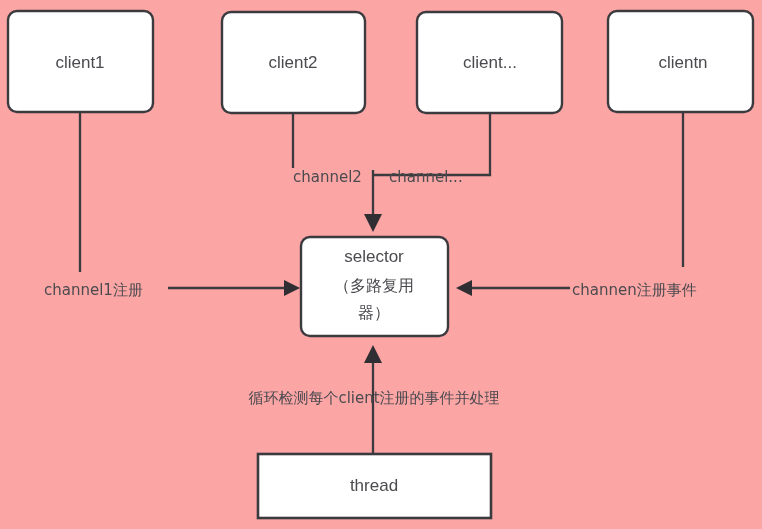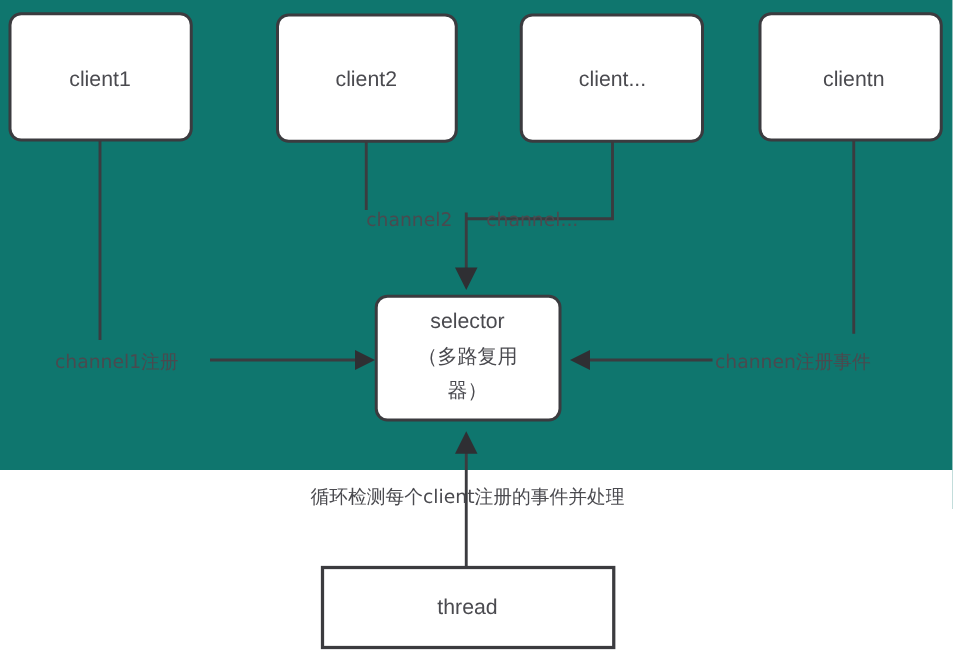--- a/index.html
+++ b/index.html
@@ -9,22 +9,22 @@
   }
   body {
     width: 762px;
     height: 529px;
     font-family: "Liberation Sans", "DejaVu Sans", sans-serif;
     overflow: hidden;
   }
   #diagram-root {
     position: relative;
     width: 762px;
-    height: 376px;
-    background: #0f766e;
+    height: 529px;
+    background: #fca5a5;
   }
   svg.canvas {
     position: absolute;
     top: 0;
     left: 0;
     width: 762px;
     height: 529px;
   }
   .node-box {
     fill: #ffffff;

